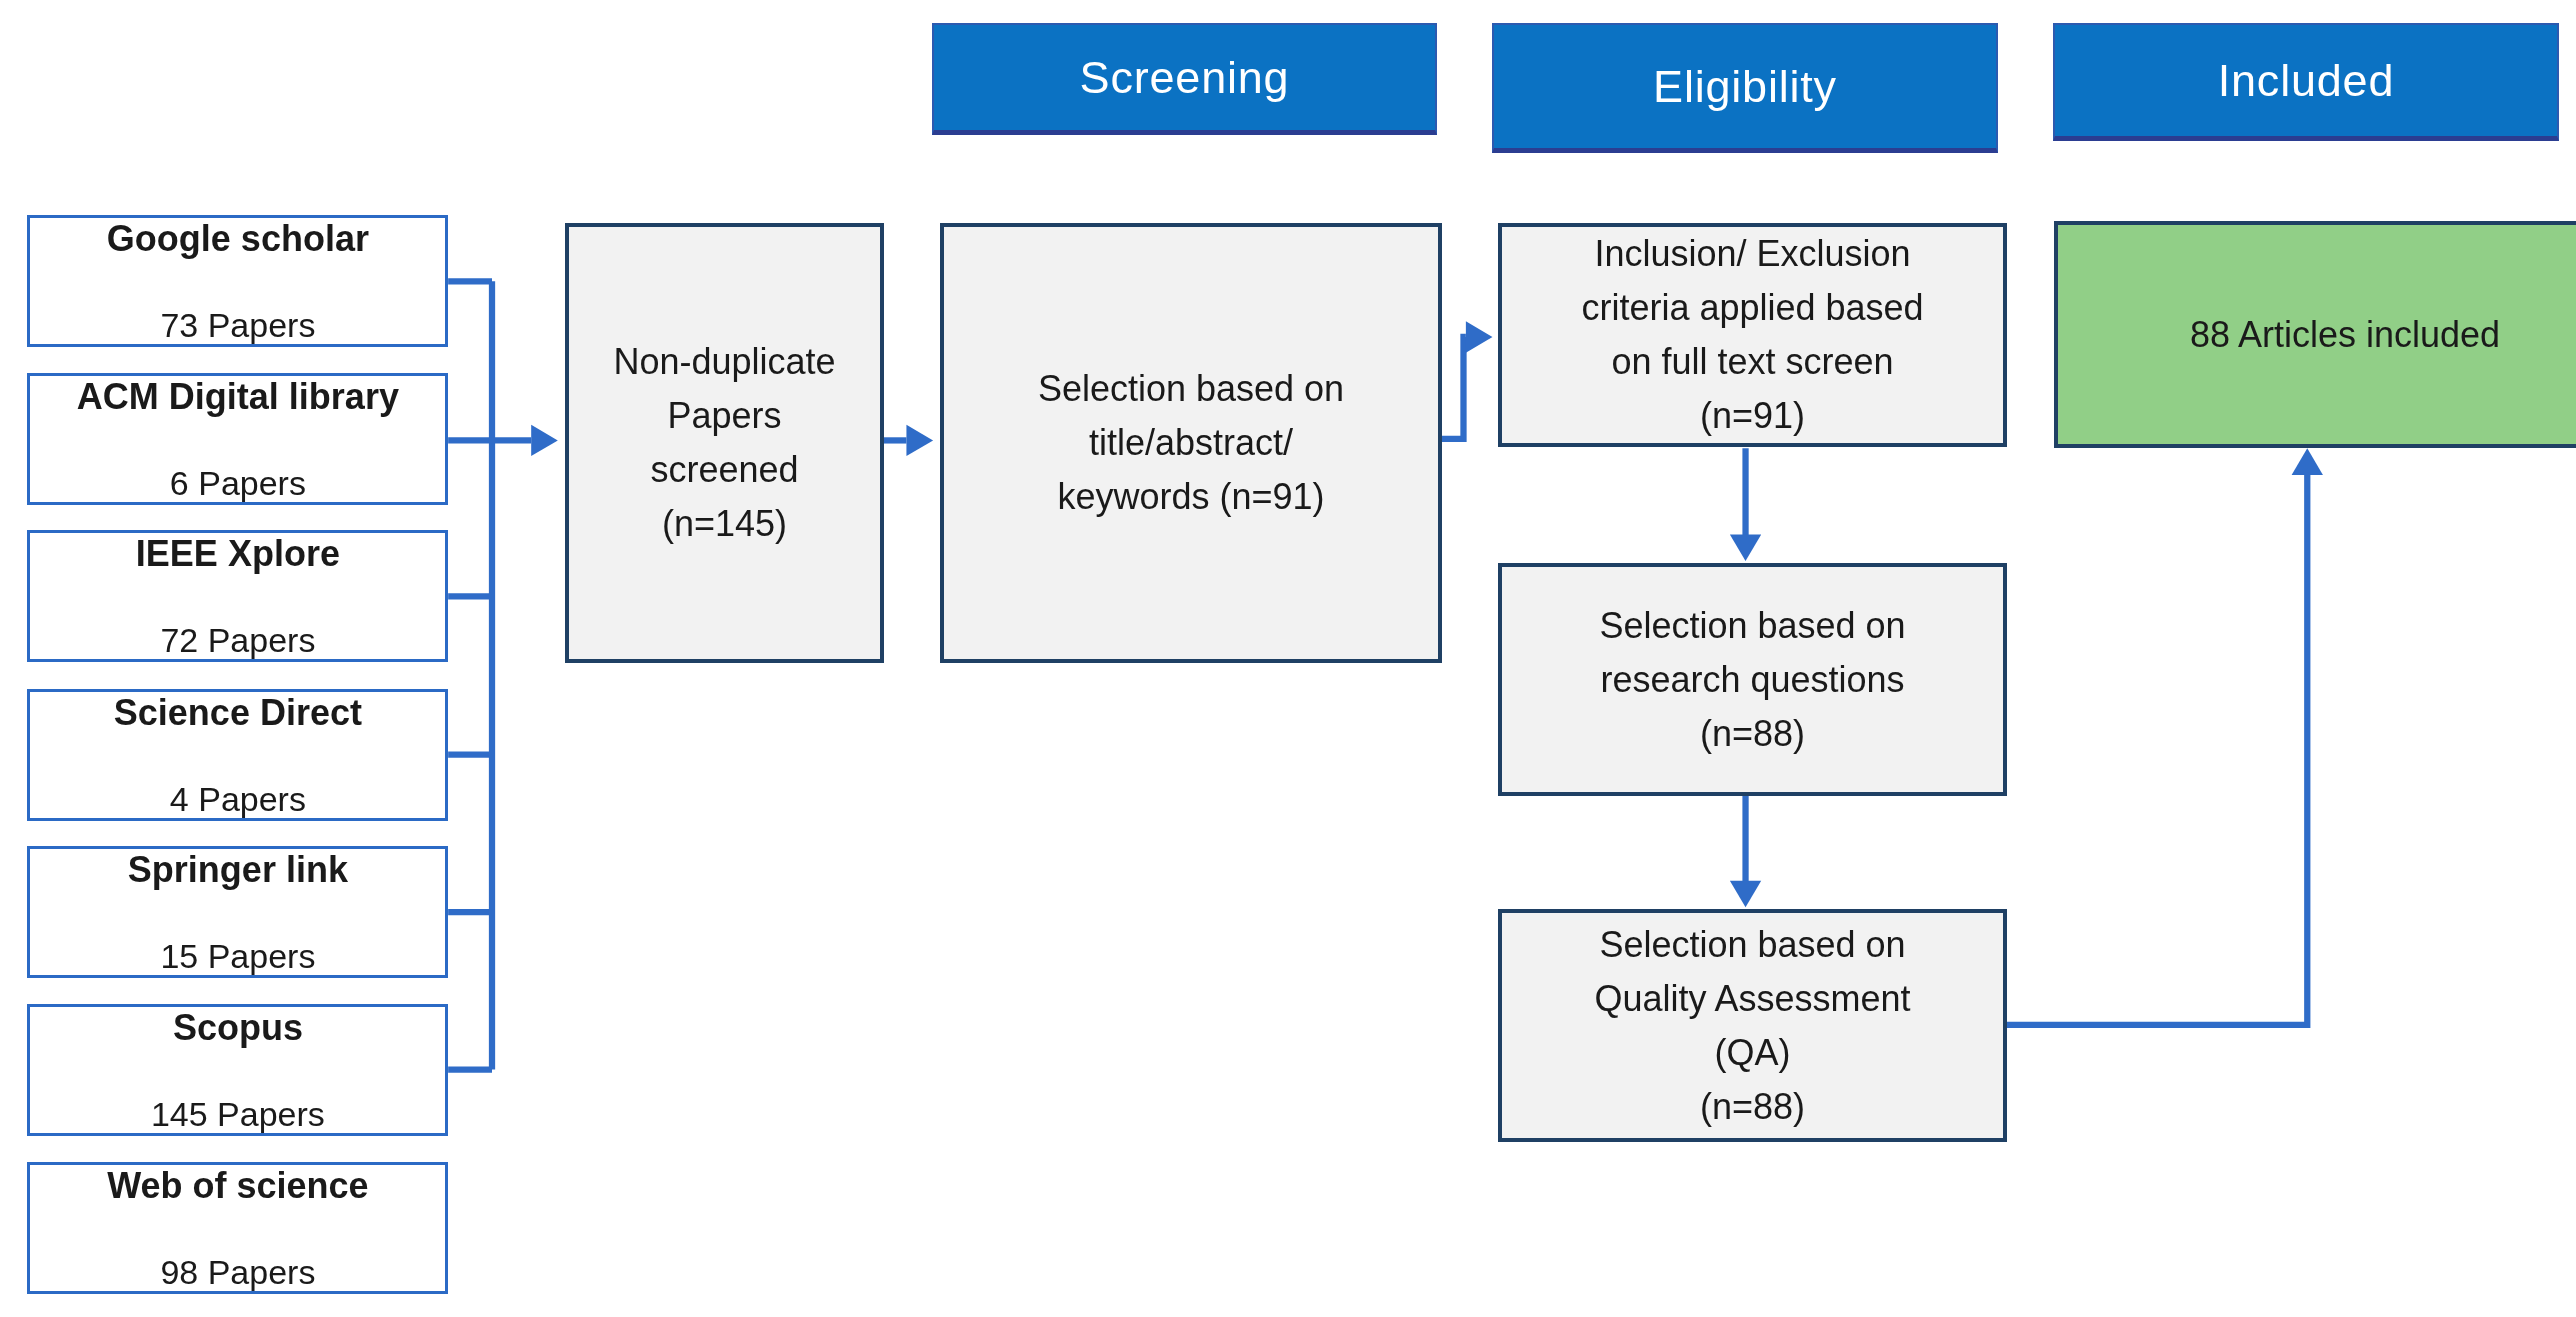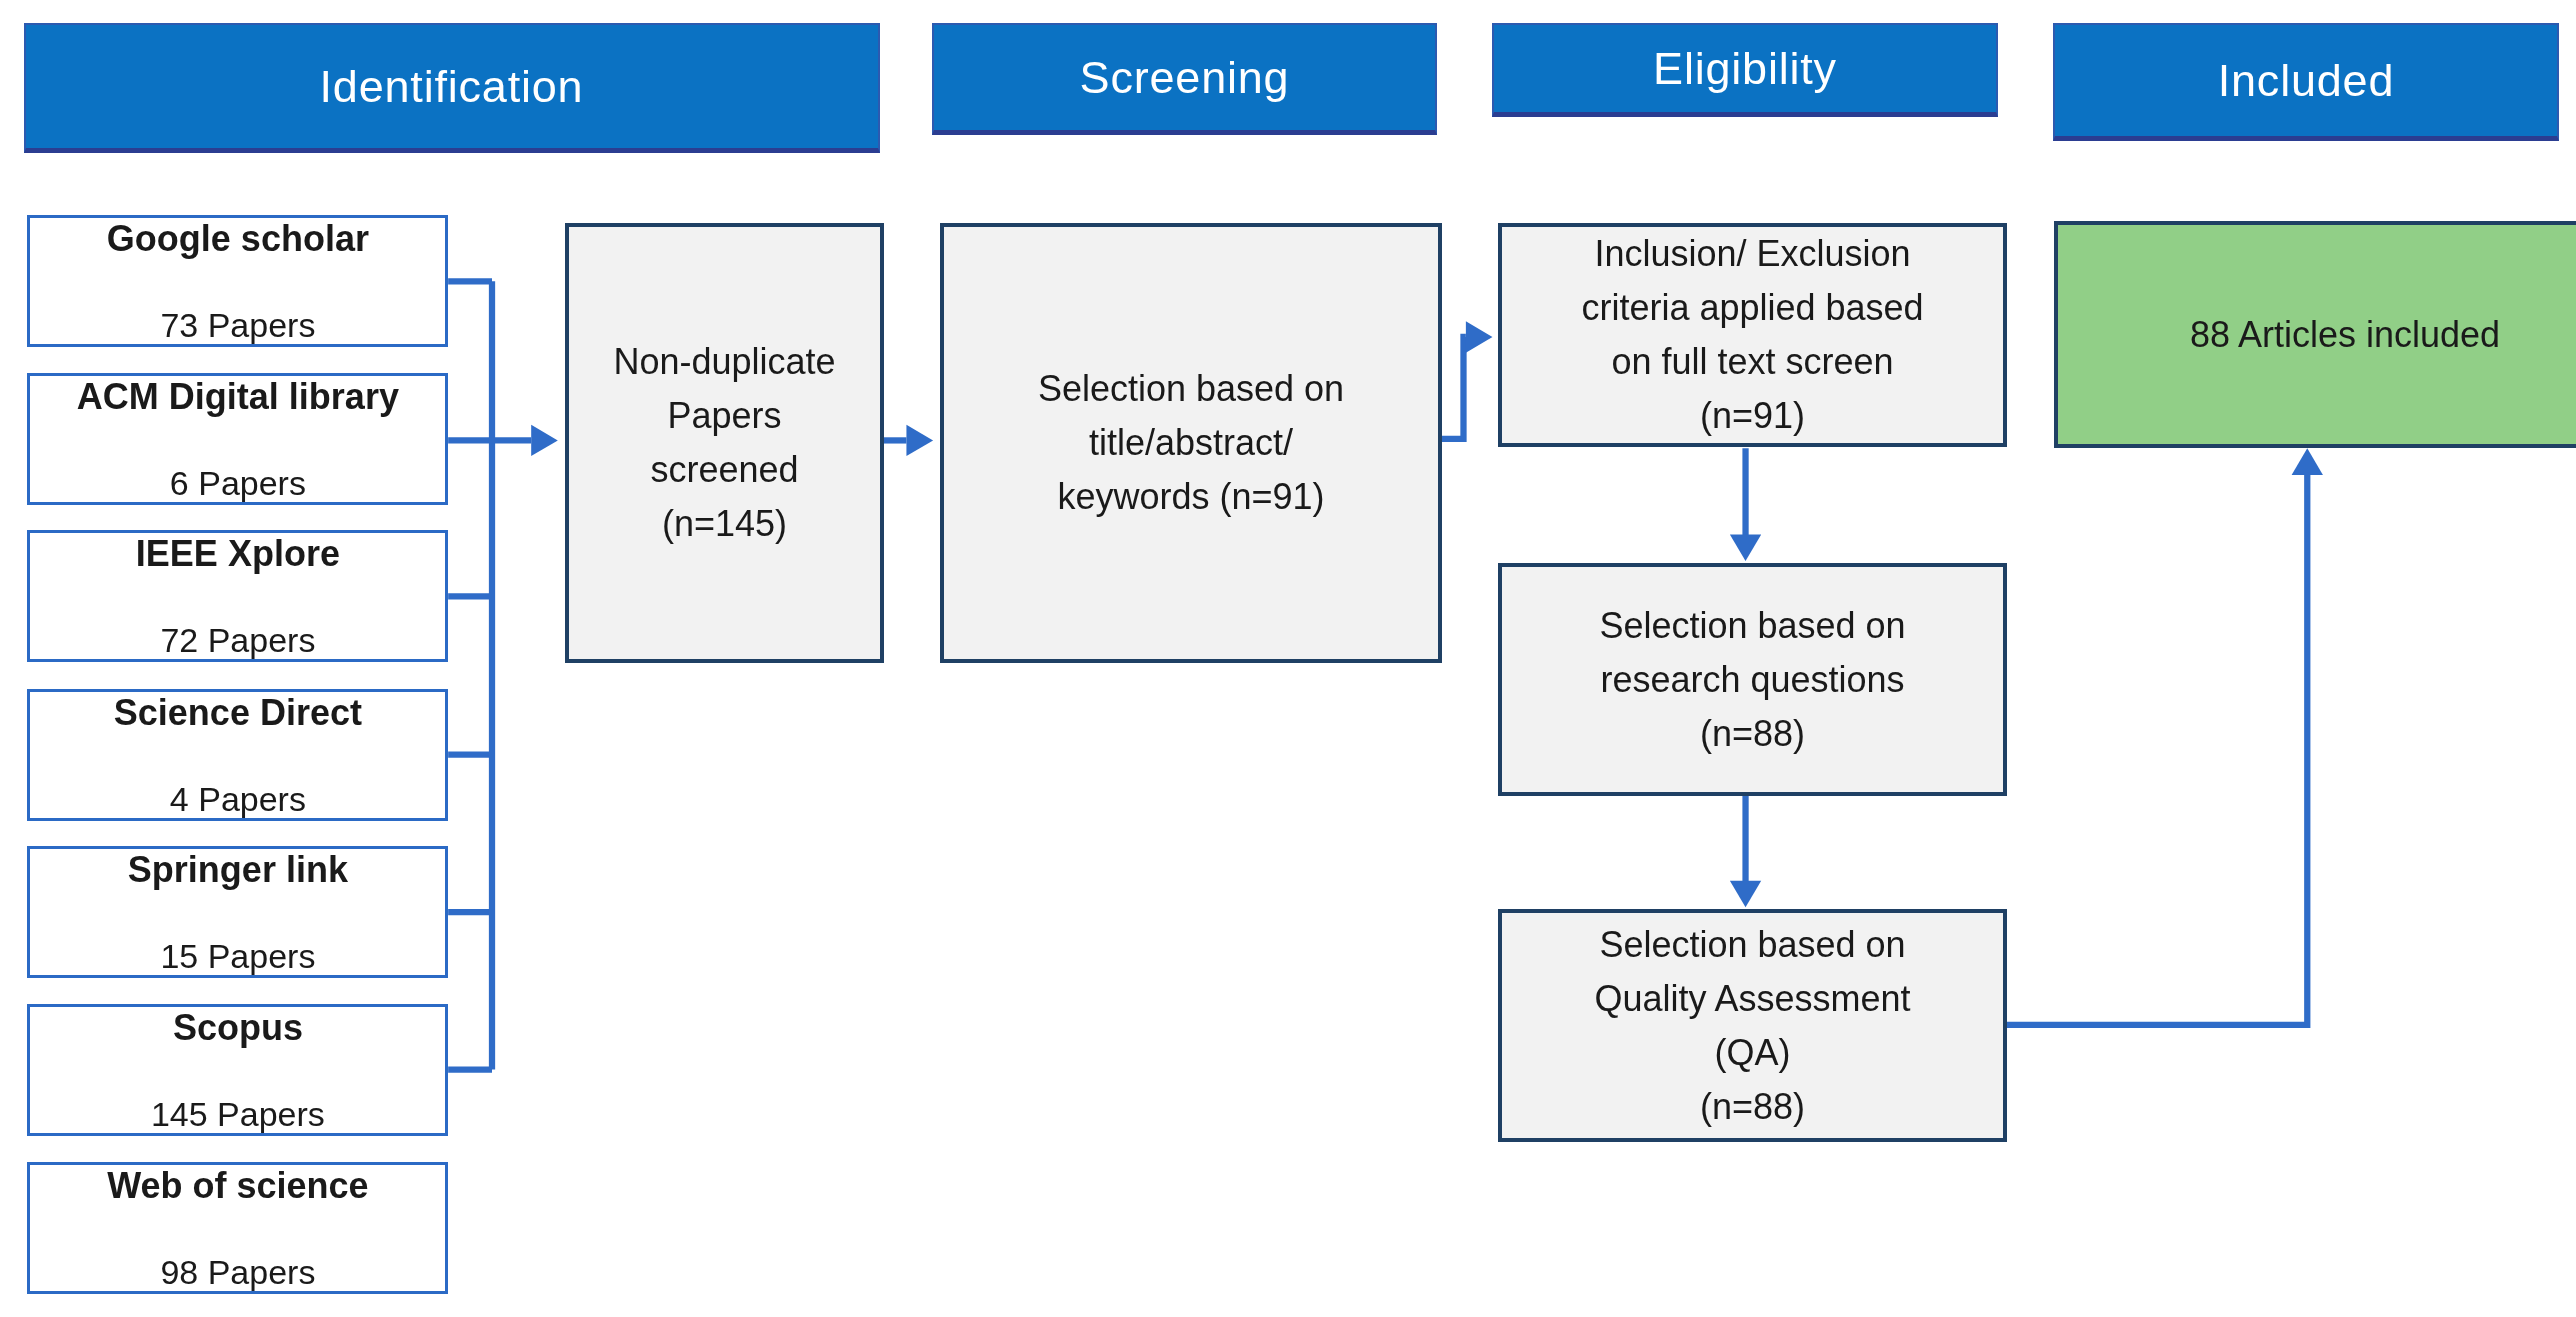--- a/index.html
+++ b/index.html
@@ -106,21 +106,21 @@
     align-items: center;
     justify-content: center;
     text-align: center;
     color: var(--text_dark);
     font-size: 36px;
   }
 
   
   #hdr-identification { left: 23.5px;   top: 23px; width: 856px; height: 130px; }
   #hdr-screening      { left: 932px; top: 23px; width: 505px;  height: 112px; }
-  #hdr-eligibility    { left: 1492px; top: 23px; width: 506px;  height: 94px; }
+  #hdr-eligibility    { left: 1492px; top: 23px; width: 506px;  height: 130px; }
   #hdr-included       { left: 2053px; top: 23px; width: 506px;  height: 118px; }
 
   #src-0 { top: 215px; }
   #src-1 { top: 373px; }
   #src-2 { top: 530px; }
   #src-3 { top: 689px; }
   #src-4 { top: 846px; }
   #src-5 { top: 1004px; }
   #src-6 { top: 1162px; }
 
@@ -171,23 +171,20 @@
       <line x1="2228" y1="1015" x2="2228" y2="1126"></line>
       <polygon points="2228,1158 2208,1124 2248,1124"></polygon>
     </g>
 
     <g>
       <path d="M 2555 1308 L 2945 1308 L 2945 606"></path>
       <polygon points="2945,572 2925,606 2965,606"></polygon>
     </g>
   </svg>
 
-  <div class="phase-header" id="hdr-identification">
-    <span>Identification</span>
-  </div>
   <div class="phase-header" id="hdr-screening">
     <span>Screening</span>
   </div>
   <div class="phase-header" id="hdr-eligibility">
     <span>Eligibility</span>
   </div>
   <div class="phase-header" id="hdr-included">
     <span>Included</span>
   </div>
 

